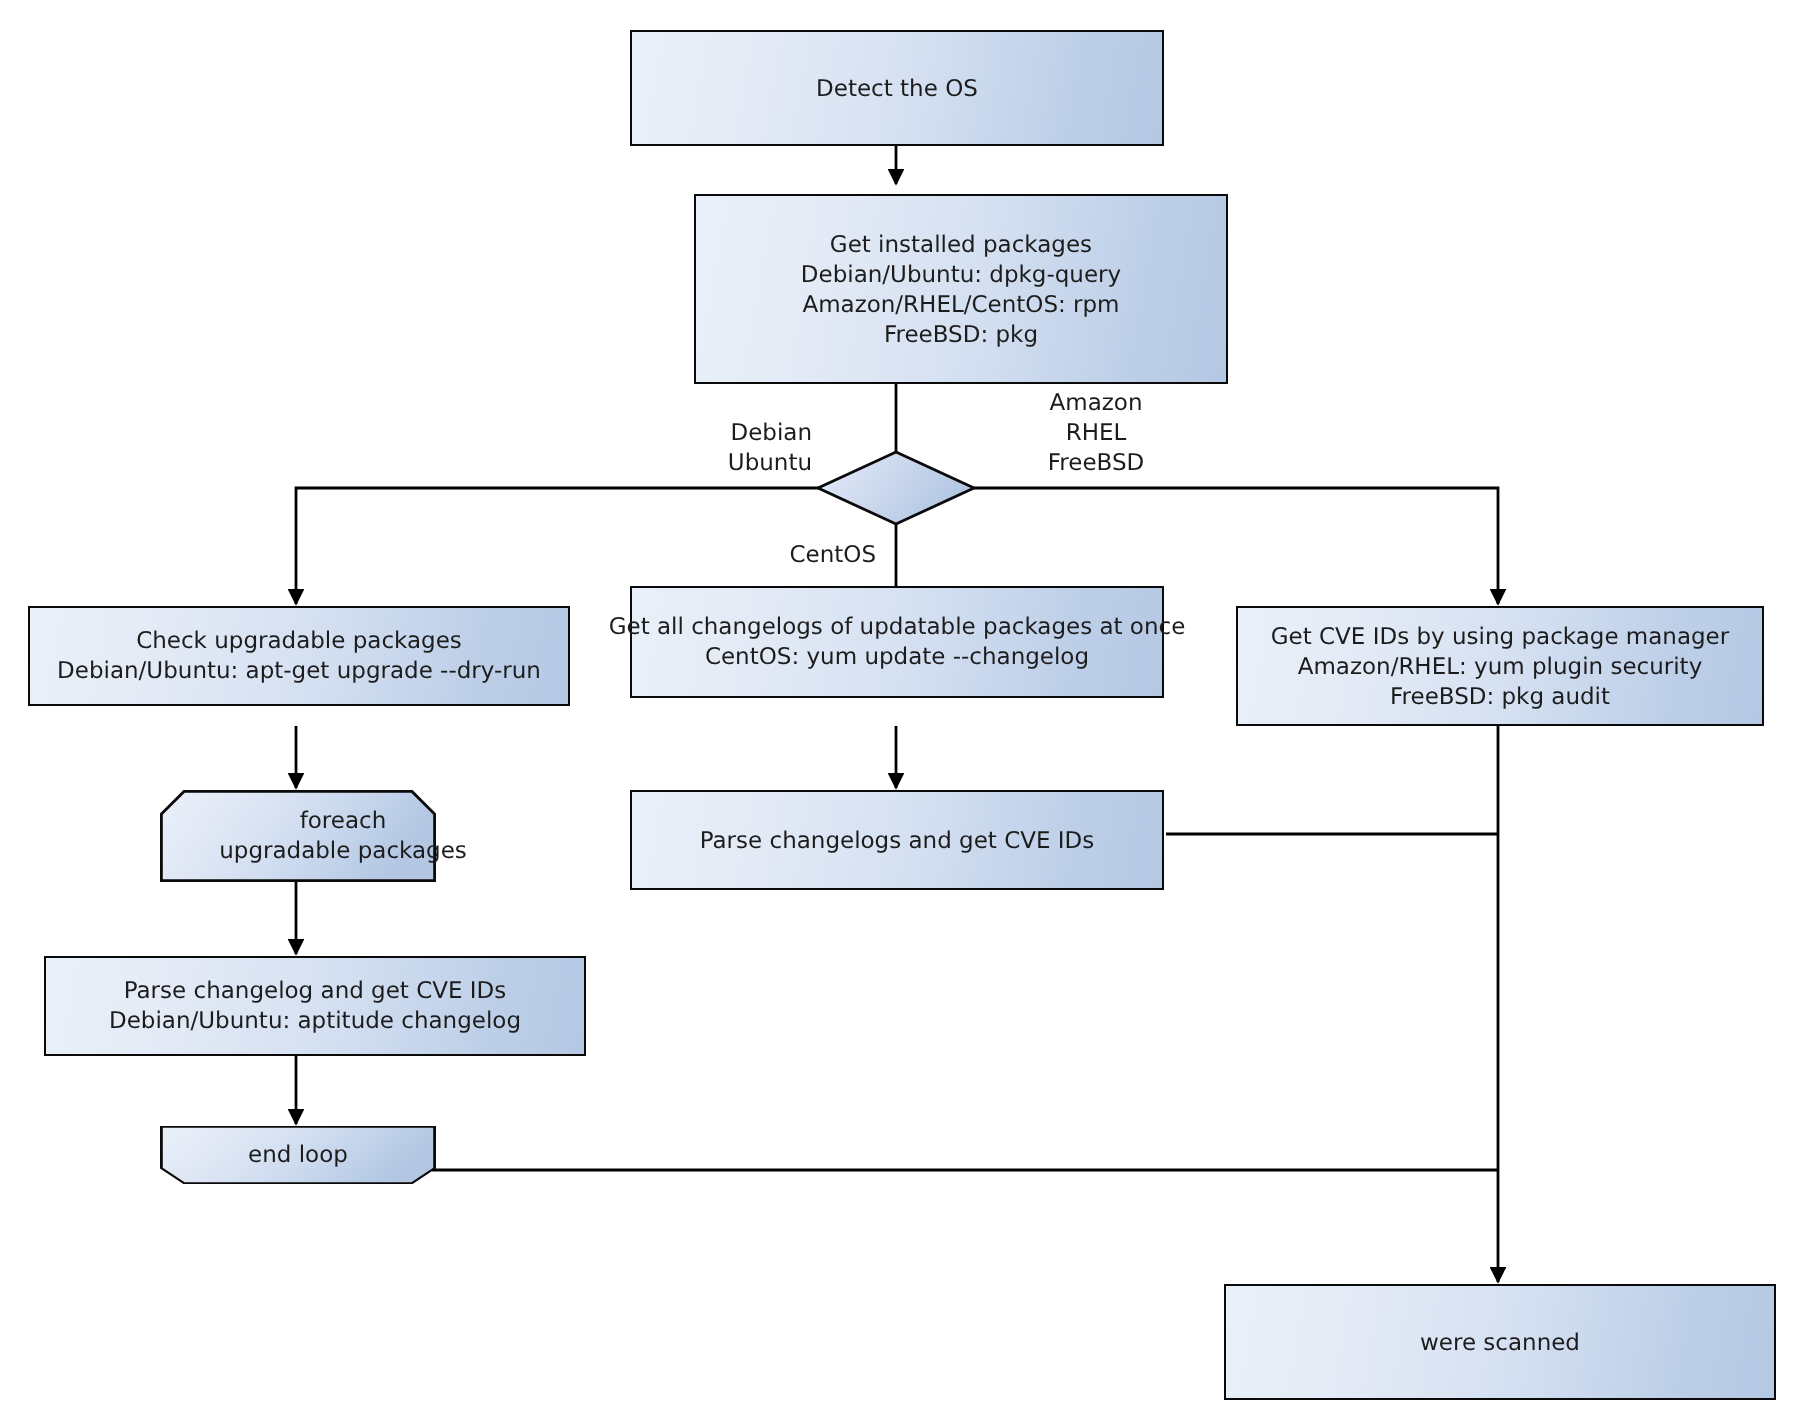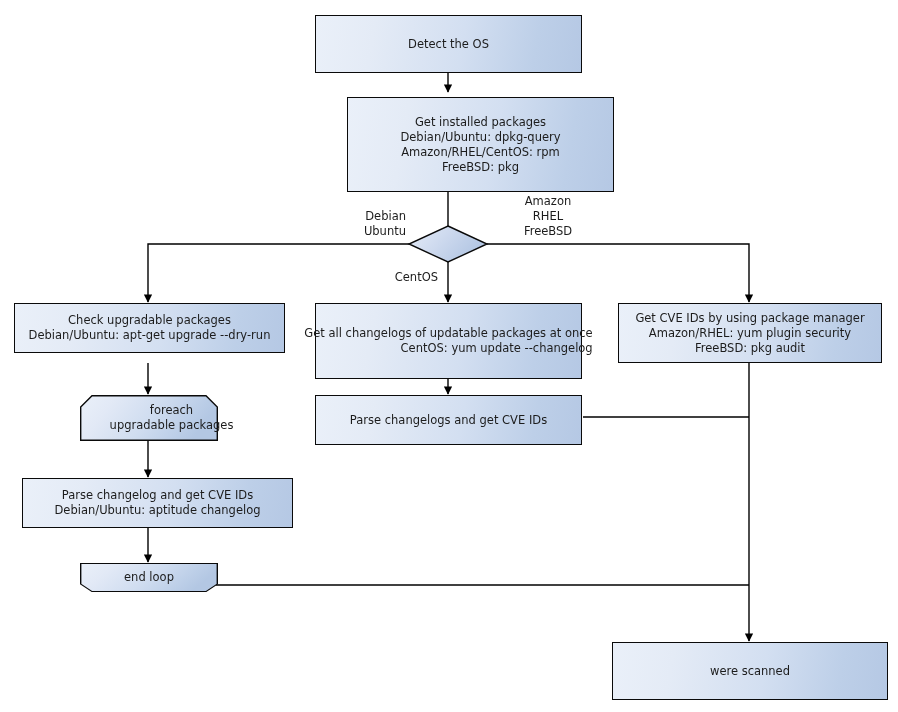--- a/index.html
+++ b/index.html
@@ -187,21 +187,21 @@
 
   <div class="node loop" style="left:80px; top:563px; width:138px; height:29px;">
     <svg class="loop-shape" viewBox="0 0 138 44" preserveAspectRatio="none">
       <polygon points="0.7,0.7 137.3,0.7 137.3,32 126,43.3 12,43.3 0.7,32" fill="url(#nodeGrad)" stroke="#0a0a0a" stroke-width="1.4"></polygon>
     </svg>
     <div class="node-label">
       <span class="node-label">end loop</span>
     </div>
   </div>
 
-  <div class="node proc" style="left:315px; top:303px; width:267px; height:76px;text-align:right;">
+  <div class="node proc" style="left:315px; top:293px; width:267px; height:56px;">
     <div>
       <span class="node-label">Get all changelogs of updatable packages at once</span>
       <span class="node-label">CentOS: yum update --changelog</span>
     </div>
   </div>
 
   <div class="node proc" style="left:315px; top:395px; width:267px; height:50px;">
     <div>
       <span class="node-label">Parse changelogs and get CVE IDs</span>
     </div>

